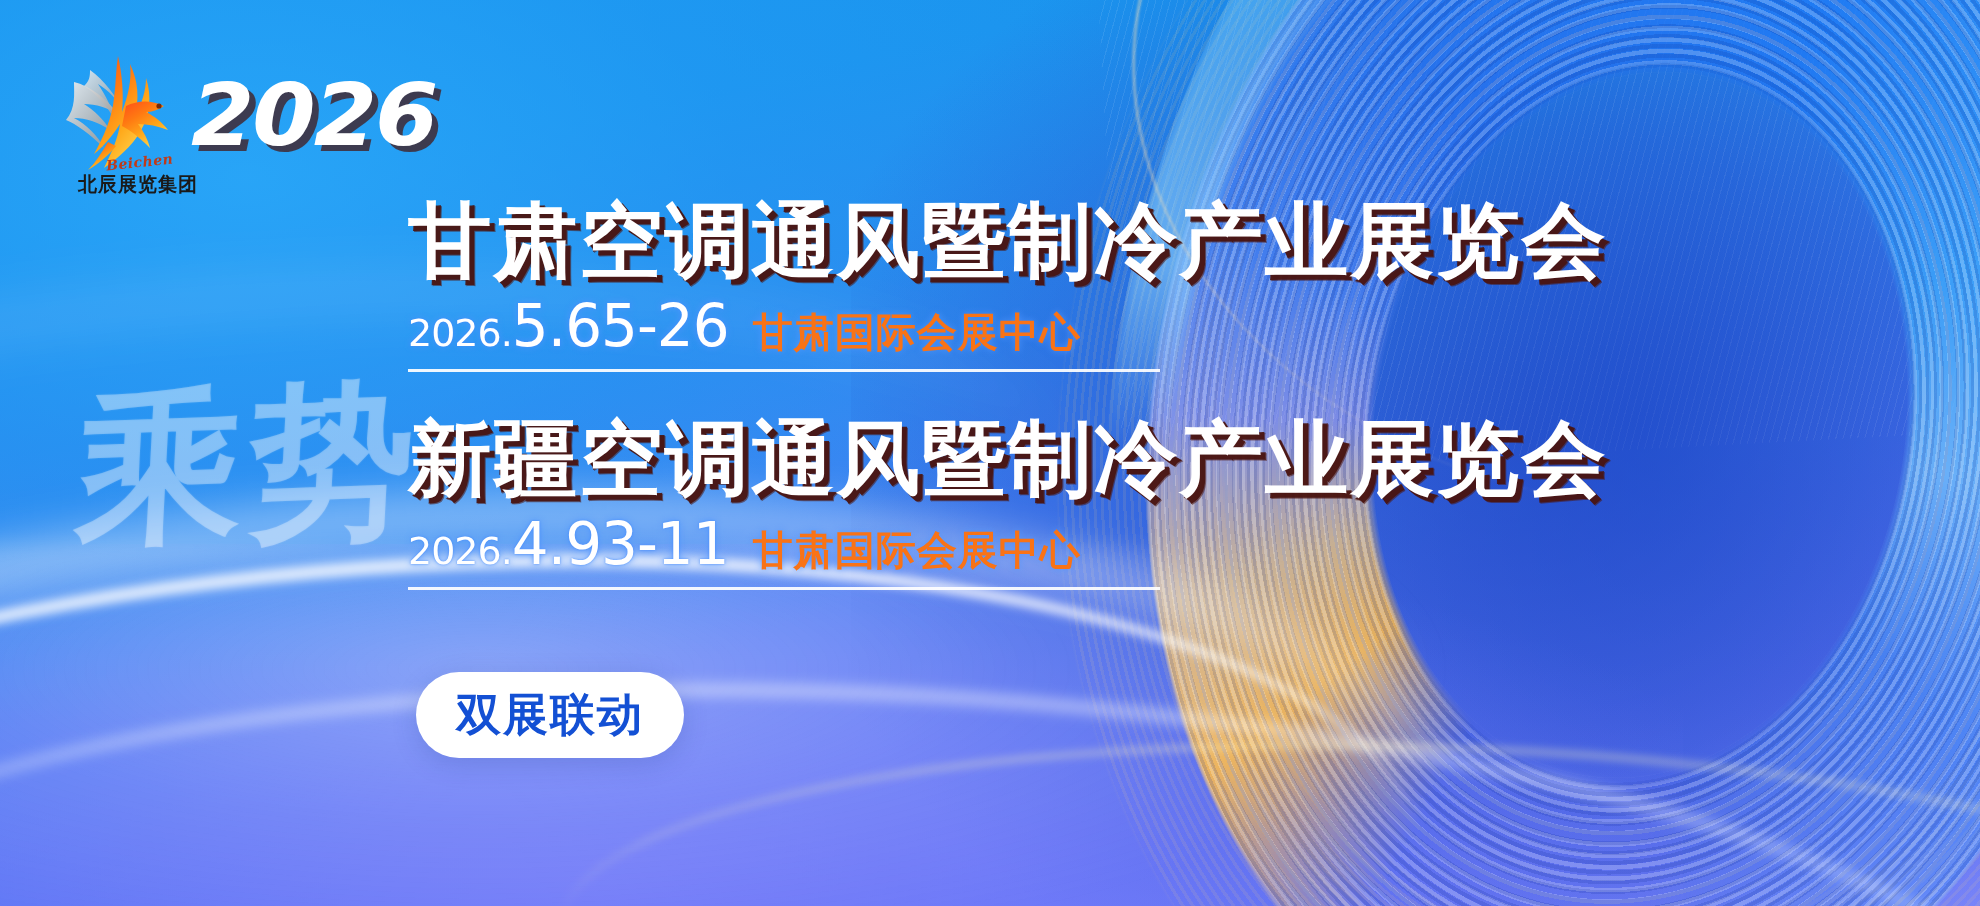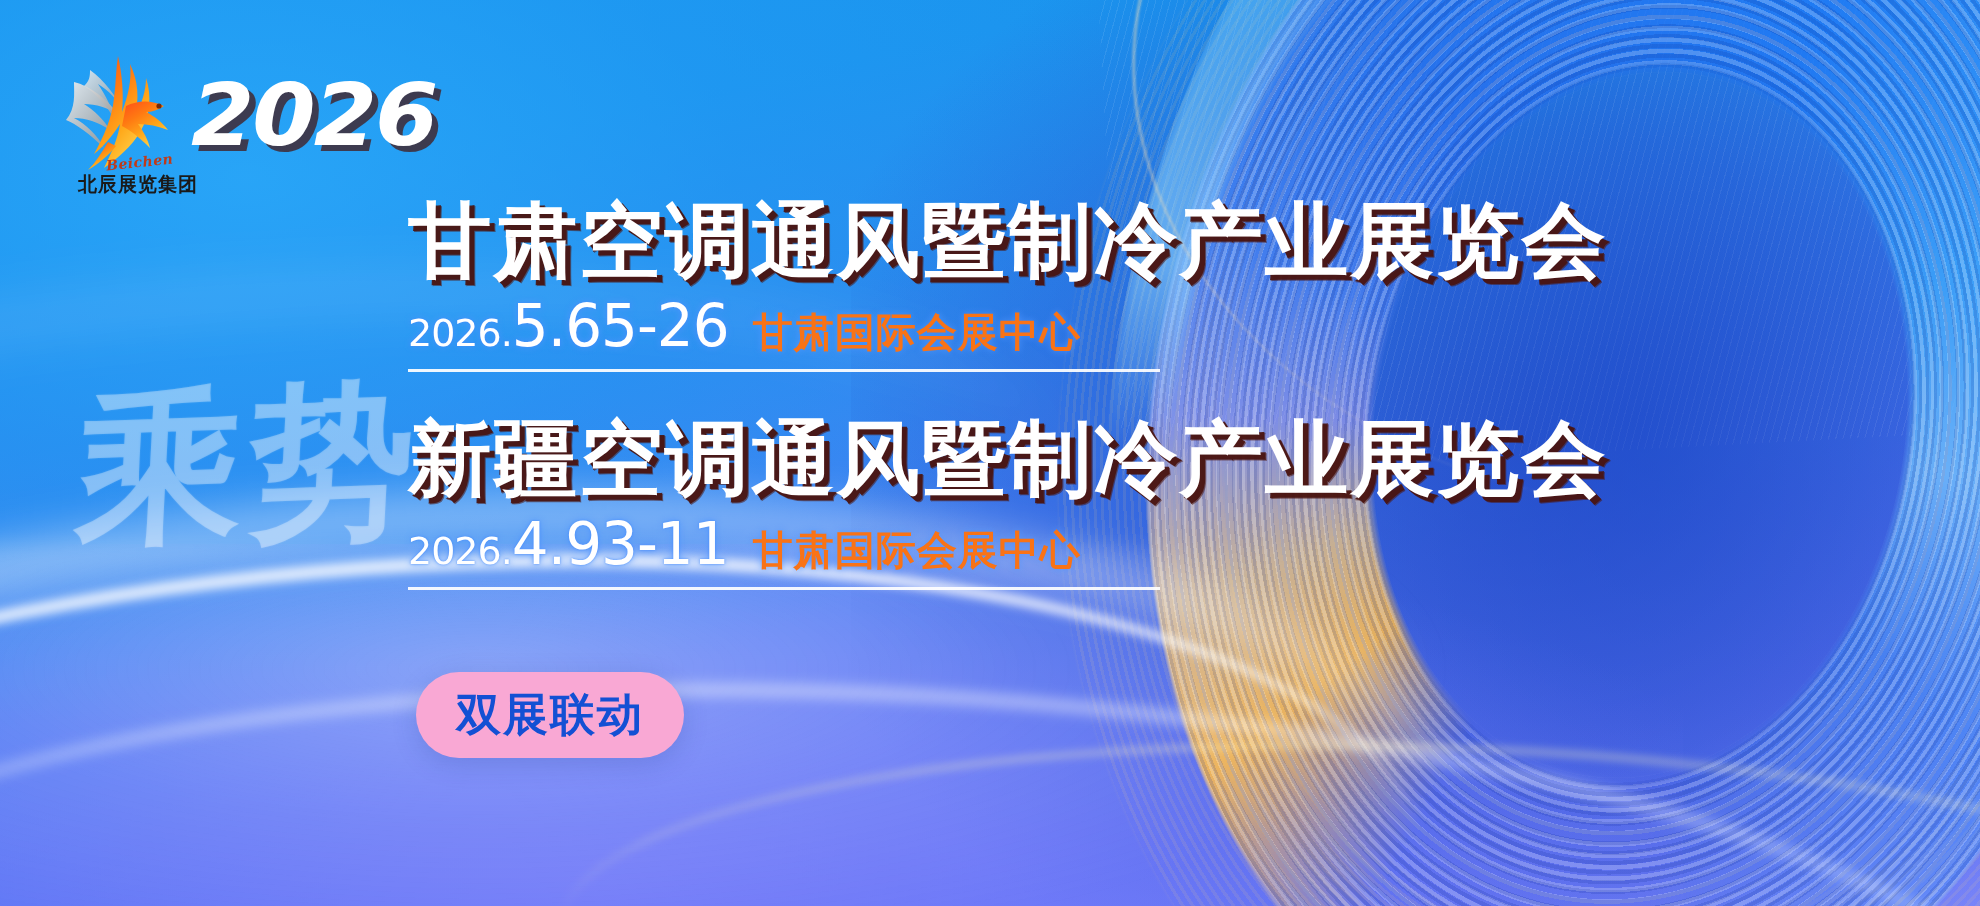--- a/index.html
+++ b/index.html
@@ -347,21 +347,21 @@
     letter-spacing: 1px;
     text-shadow: 0 0 7px rgba(80,150,255,0.9);
   }
   .gap-row { height: 44px; }
 
   
   .pill {
     position: absolute;
     left: 416px; top: 672px;
     width: 268px; height: 86px;
-    background: #f9a8d4;
+    background: #ffffff;
     border-radius: 43px;
     display: flex;
     align-items: center;
     justify-content: center;
     box-shadow: 0 6px 26px rgba(20,50,140,0.18);
   }
   .pill-text {
     font-family: "DejaVu Sans", "Liberation Sans", sans-serif;
     font-size: 45px;
     font-weight: 700;

